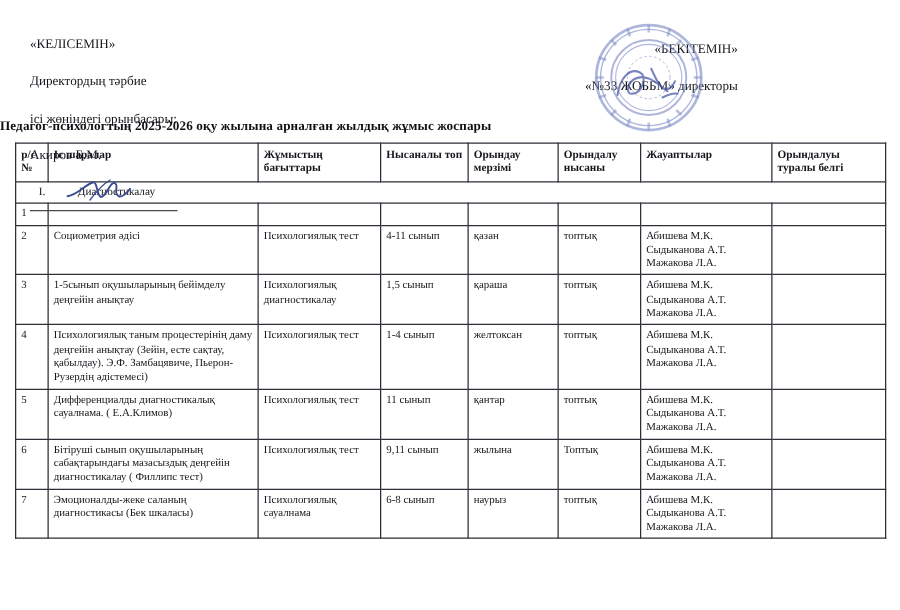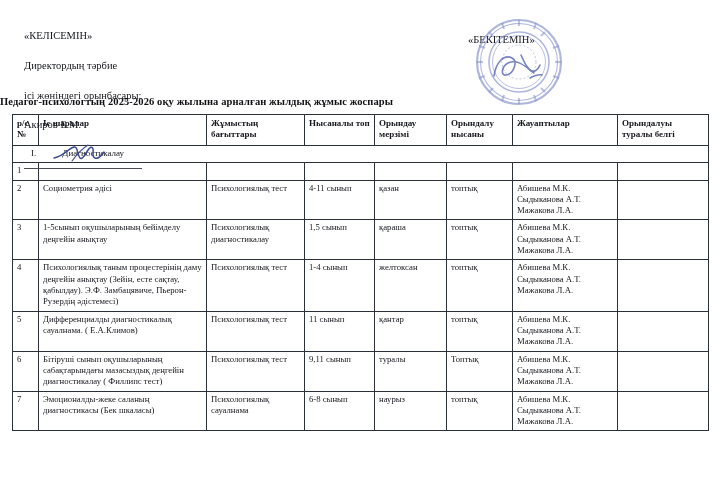--- a/index.html
+++ b/index.html
@@ -173,20 +173,21 @@
             <path d="M2 15 C10 14, 16 6, 22 4 C26 3, 25 12, 28 15 C30 17, 33 12, 36 7
                      C38 4, 40 3, 41 6 C42 9, 39 13, 43 15 C46 16, 50 12, 52 9" fill="none" stroke="#3a4a8f" stroke-width="1.5" stroke-linecap="round"></path>
             <path d="M20 18 C26 10, 31 5, 36 2" fill="none" stroke="#3a4a8f" stroke-width="1.1" stroke-linecap="round"></path>
           </svg>
         </span>
       </div>
     </div>
 
     <div class="approval-block approval-right">
       <span class="approval-line">«БЕКІТЕМІН»</span>
+      <span class="approval-line">«№33 ЖОББМ» директоры</span>
     </div>
 
     <div class="stamp">
       <svg width="94" height="88" viewBox="0 0 94 88">
         <g opacity="0.62" fill="none" stroke="#7d8ac6">
           <circle cx="47" cy="44" r="42" stroke-width="2.2"></circle>
           <circle cx="47" cy="44" r="38.5" stroke-width="1.1"></circle>
           <circle cx="47" cy="44" r="30" stroke-width="1.6"></circle>
           <circle cx="47" cy="44" r="26.5" stroke-width="0.9"></circle>
           <circle cx="47" cy="44" r="17" stroke-width="0.8" stroke-dasharray="2 2"></circle>
@@ -315,21 +316,21 @@
               <span class="resp-line">Сыдыканова А.Т.</span>
               <span class="resp-line">Мажакова Л.А.</span>
             </td>
             <td></td>
           </tr>
           <tr>
             <td>6</td>
             <td>Бітіруші сынып оқушыларының сабақтарындағы мазасыздық деңгейін диагностикалау ( Филлипс тест)</td>
             <td>Психологиялық тест</td>
             <td>9,11 сынып</td>
-            <td>туралы</td>
+            <td>жылына</td>
             <td>Топтық</td>
             <td>
               <span class="resp-line">Абишева М.К.</span>
               <span class="resp-line">Сыдыканова А.Т.</span>
               <span class="resp-line">Мажакова Л.А.</span>
             </td>
             <td></td>
           </tr>
           <tr>
             <td>7</td>

